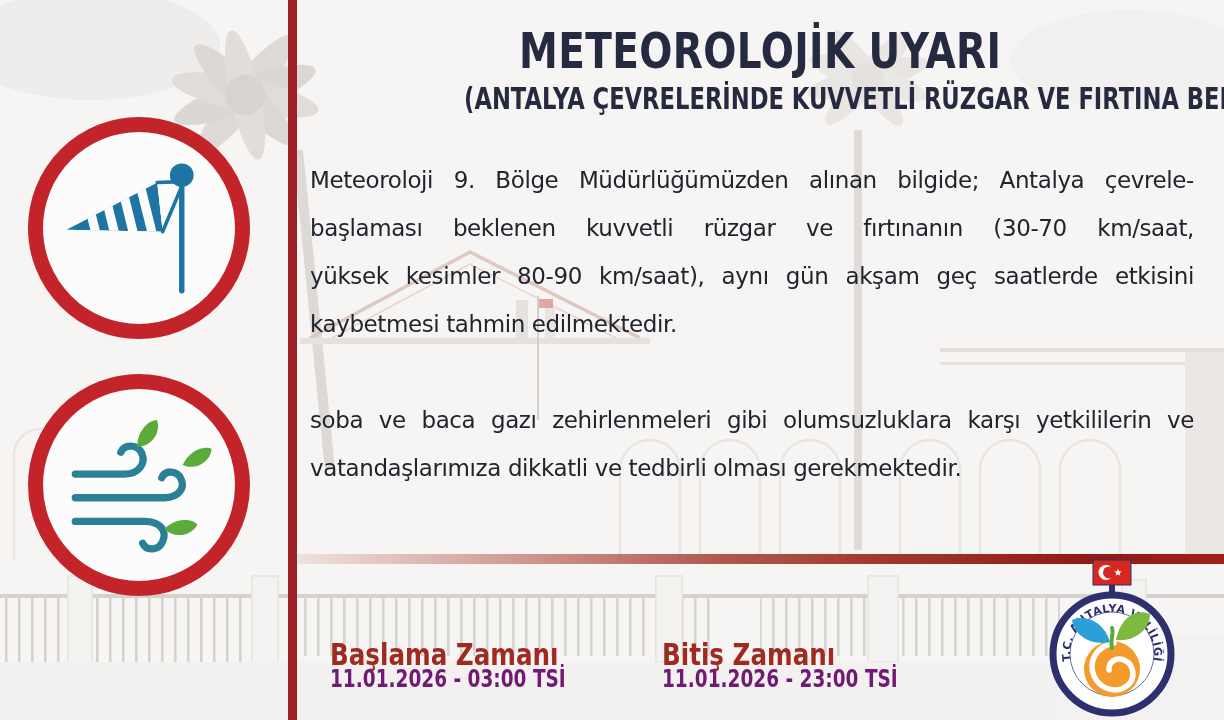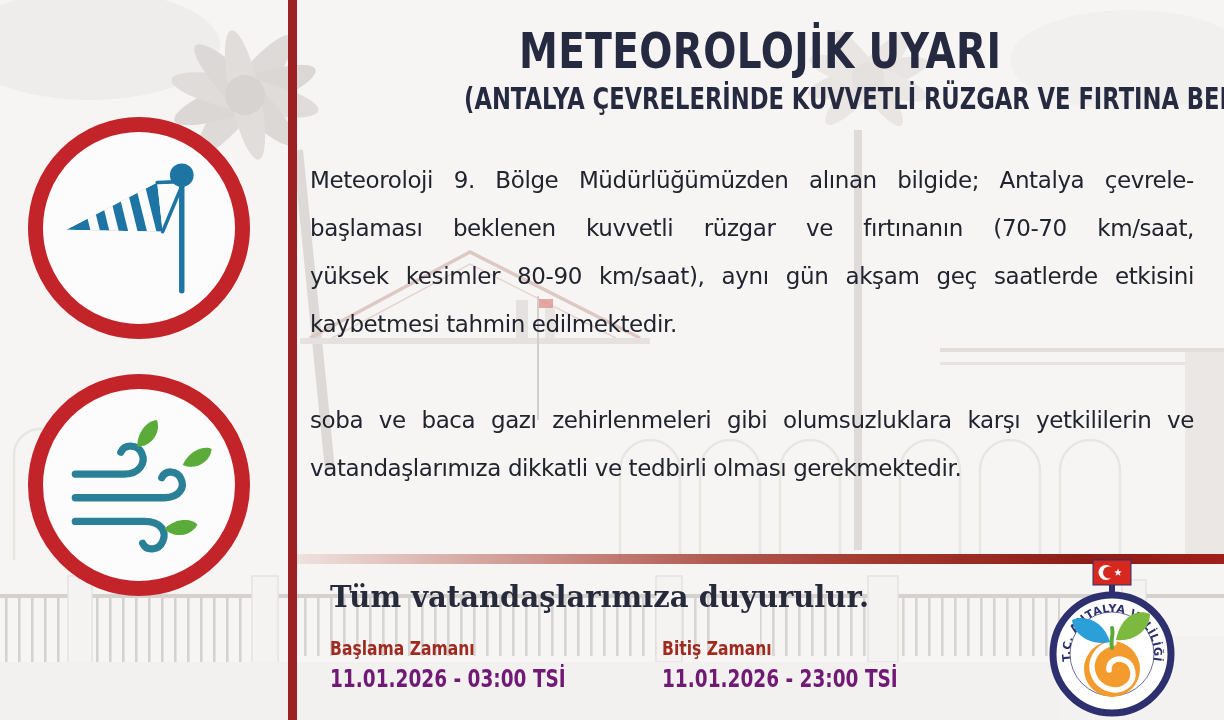--- a/index.html
+++ b/index.html
@@ -29,21 +29,21 @@
   .subtitle-row .t{display:inline-block;font-weight:bold;font-size:31px;color:#262a40;
     transform:scaleX(.73);transform-origin:center;white-space:nowrap;}
   .para{position:absolute;left:310px;width:884px;color:#21242f;font-size:23px;
     letter-spacing:-.4px;line-height:48px;}
   .para.p1{top:156px;}
   .para.p2{top:396px;}
   .para .line{height:48px;white-space:nowrap;text-align:justify;text-align-last:justify;}
   .para .line.last{text-align-last:left;}
   .announce{position:absolute;left:330px;top:580px;font-family:"DejaVu Serif",serif;
     font-weight:bold;font-size:29px;color:#262a3a;white-space:nowrap;}
-  .tlabel{position:absolute;top:637px;font-weight:bold;font-size:19px;color:#9e2a20;white-space:nowrap;}
+  .tlabel{position:absolute;top:637px;font-weight:bold;font-size:30px;color:#9e2a20;white-space:nowrap;}
   .tvalue{position:absolute;top:664px;font-weight:bold;font-size:25px;color:#701a75;white-space:nowrap;}
   .tlabel .t,.tvalue .t{display:inline-block;transform-origin:left center;}
   .tlabel .t{transform:scaleX(.82);}
   .tvalue .t{transform:scaleX(.74);}
   .col-start{left:330px;}
   .col-end{left:662px;}
   .logo{position:absolute;left:1046px;top:556px;width:132px;height:164px;z-index:7;}
 </style>
 </head>
 <body>
@@ -163,31 +163,30 @@
 
     <div class="title-row">
       <span class="t">METEOROLOJİK UYARI</span>
     </div>
     <div class="subtitle-row">
       <span class="t">(ANTALYA ÇEVRELERİNDE KUVVETLİ RÜZGAR VE FIRTINA BEKLENİYOR!)</span>
     </div>
 
     <div class="para p1">
       <div class="line">Meteoroloji 9. Bölge Müdürlüğümüzden alınan bilgide; Antalya çevrele-</div>
-      <div class="line">başlaması beklenen kuvvetli rüzgar ve fırtınanın (70-70 km/saat,</div>
+      <div class="line">başlaması beklenen kuvvetli rüzgar ve fırtınanın (30-70 km/saat,</div>
       <div class="line">yüksek kesimler 80-90 km/saat), aynı gün akşam geç saatlerde etkisini</div>
       <div class="line last">kaybetmesi tahmin edilmektedir.</div>
     </div>
 
     <div class="para p2">
       <div class="line">soba ve baca gazı zehirlenmeleri gibi olumsuzluklara karşı yetkililerin ve</div>
       <div class="line last">vatandaşlarımıza dikkatli ve tedbirli olması gerekmektedir.</div>
     </div>
 
-    <div class="announce">Tüm vatandaşlarımıza duyurulur.</div>
 
     <div class="tlabel col-start">
       <span class="t">Başlama Zamanı</span>
     </div>
     <div class="tvalue col-start">
       <span class="t">11.01.2026 - 03:00 TSİ</span>
     </div>
     <div class="tlabel col-end">
       <span class="t">Bitiş Zamanı</span>
     </div>

